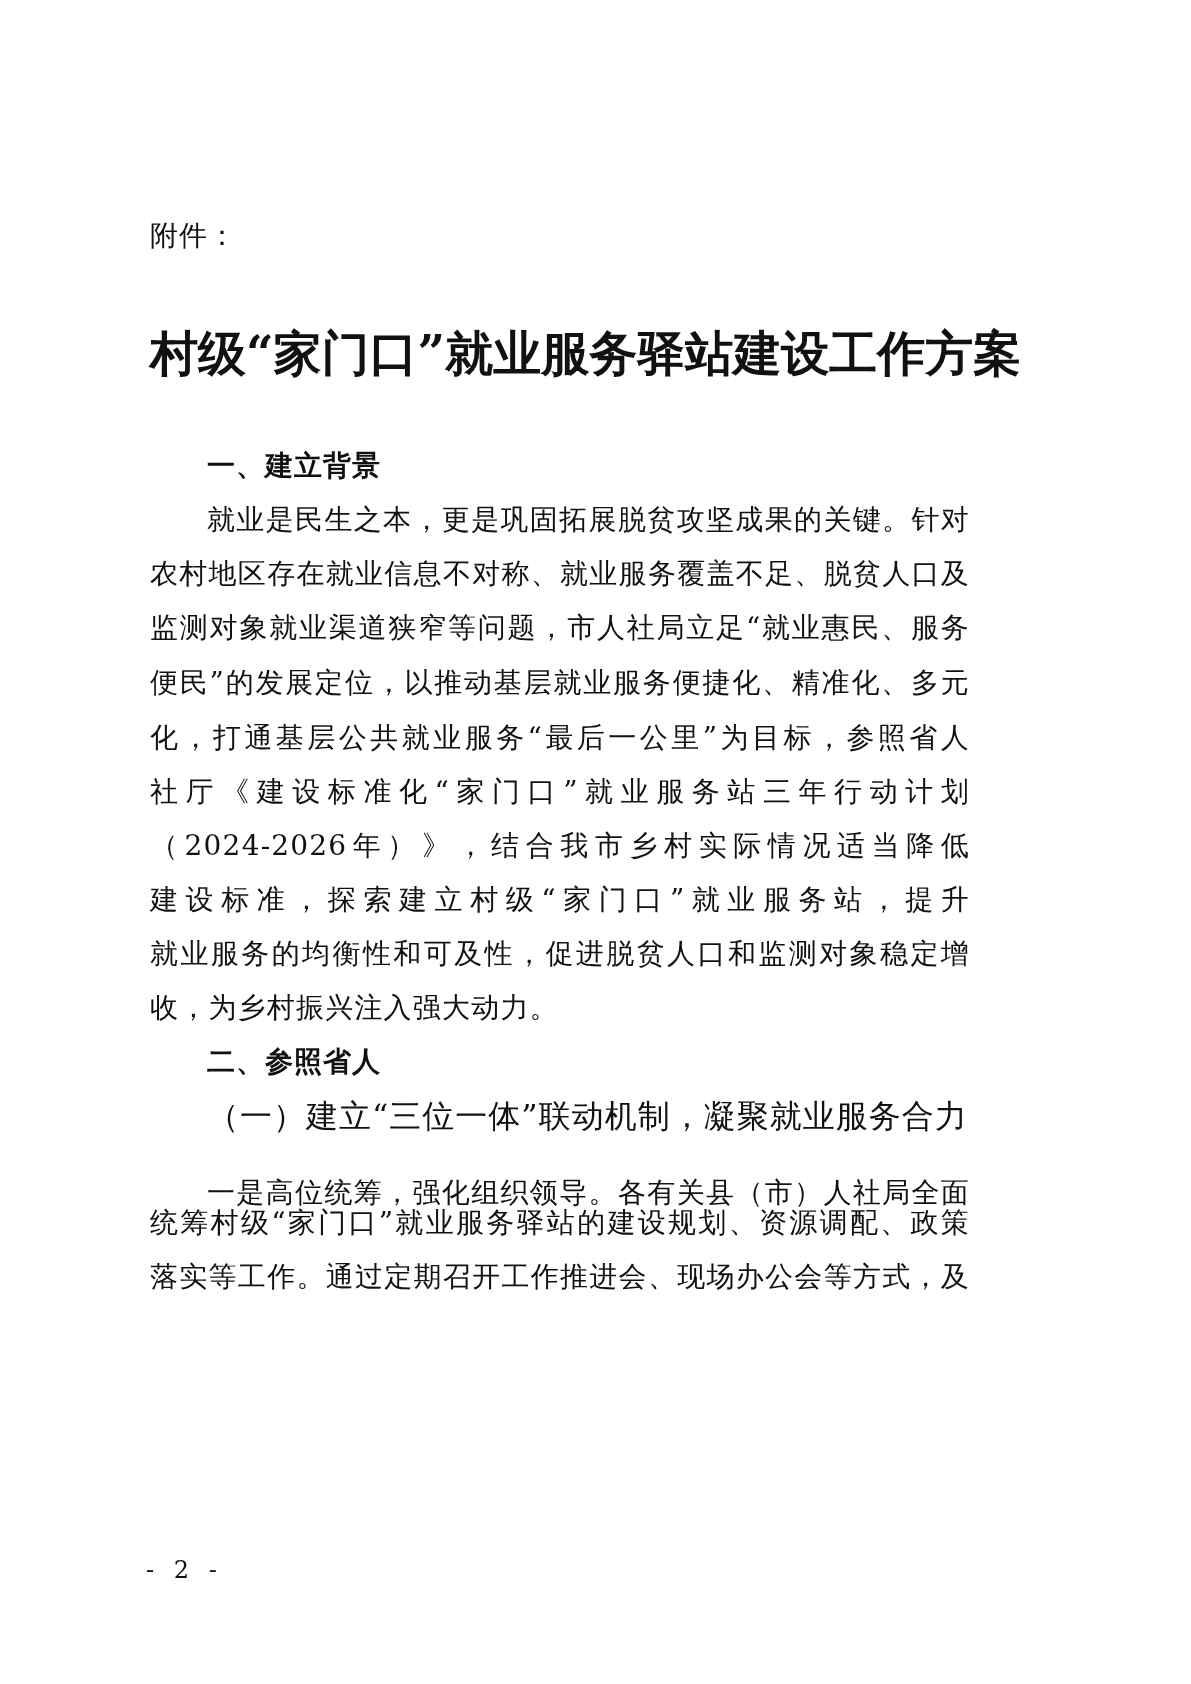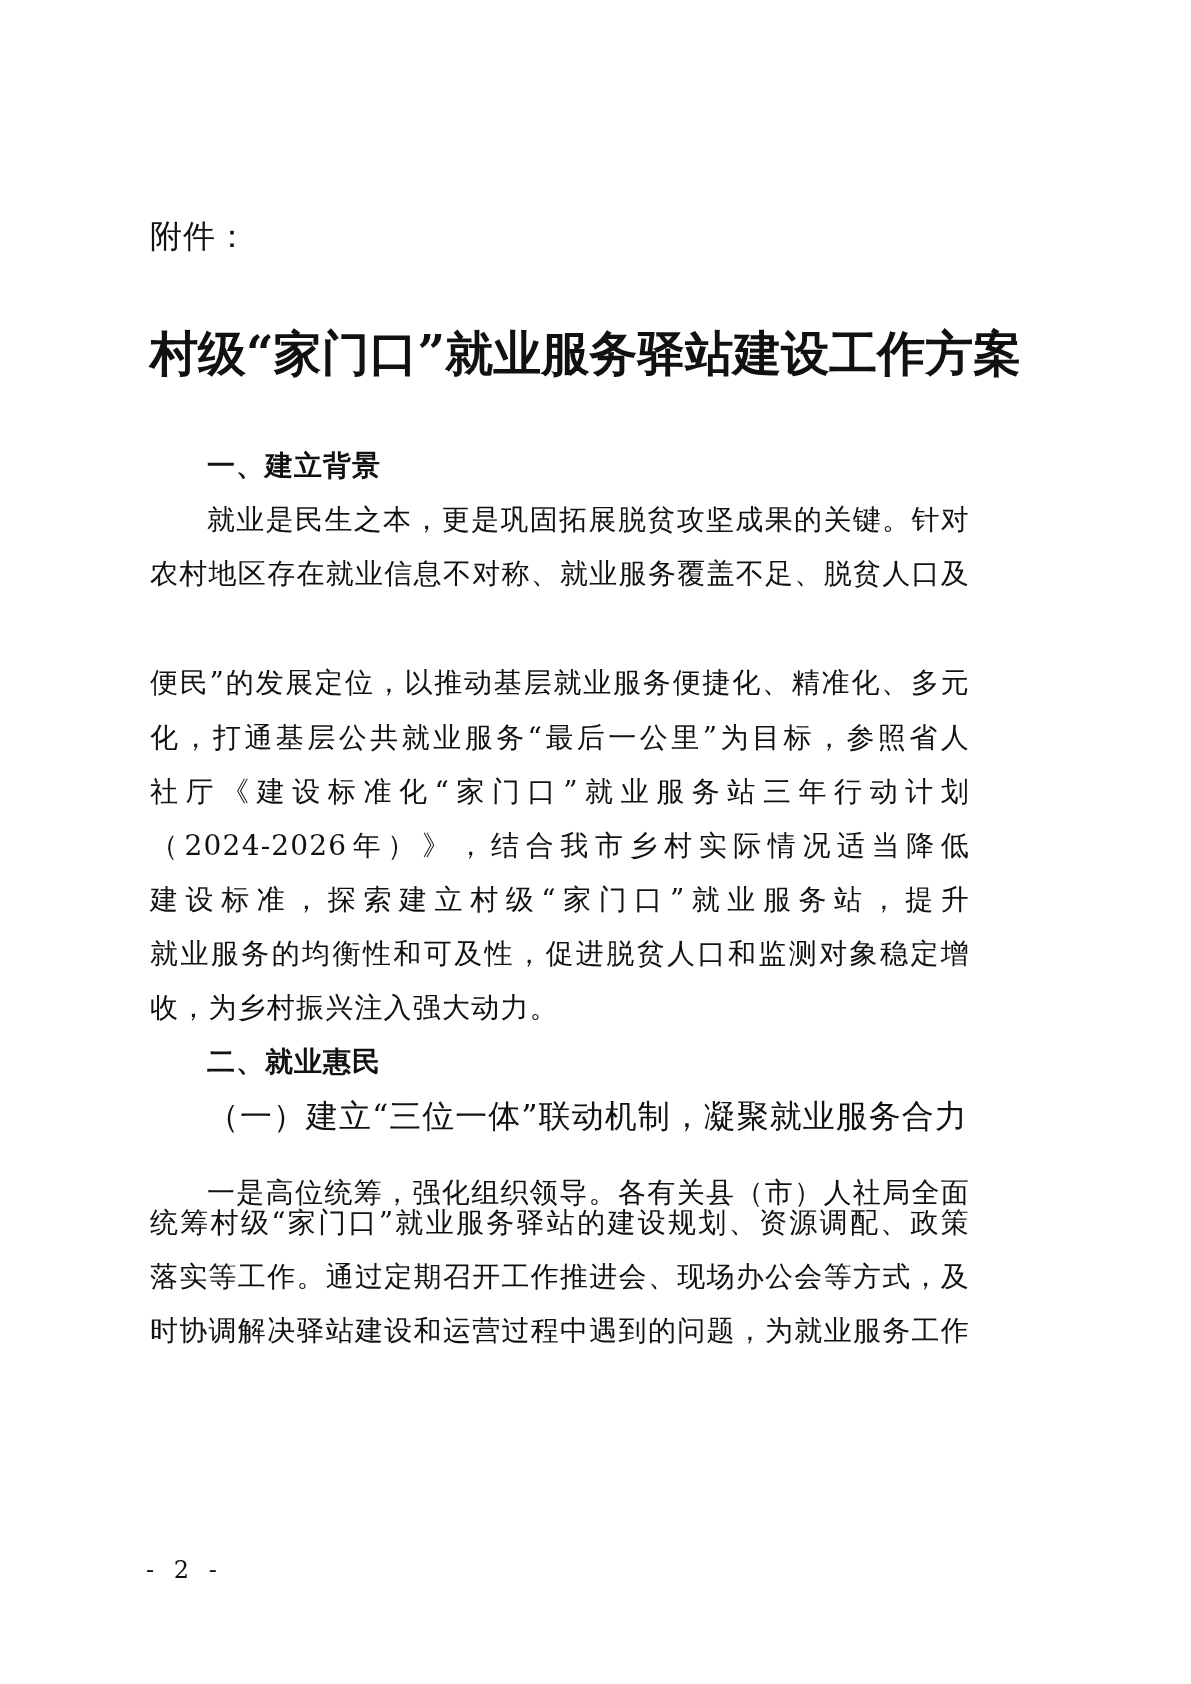--- a/index.html
+++ b/index.html
@@ -34,21 +34,21 @@
       text-align-last: justify;
     }
     .line.last {
       text-align-last: left;
     }
     .attachment {
       position: absolute;
       left: 150px;
       top: 218px;
       font-family: "DejaVu Sans", "Liberation Sans", sans-serif;
-      font-size: 32px;
+      font-size: 28px;
       line-height: 36px;
       letter-spacing: 1px;
     }
     .doc-title {
       position: absolute;
       left: 150px;
       width: 820px;
       top: 330px;
       text-align: center;
       font-family: "DejaVu Serif", "Liberation Serif", serif;
@@ -97,32 +97,32 @@
 <div class="page">
 
   <div class="attachment">附件：</div>
 
   <div class="doc-title">村级“家门口”就业服务驿站建设工作方案</div>
 
   <div class="heading" style="top:448px;">一、建立背景</div>
 
   <div class="line indent" style="top:502px;">就业是民生之本，更是巩固拓展脱贫攻坚成果的关键。针对</div>
   <div class="line" style="top:556px;">农村地区存在就业信息不对称、就业服务覆盖不足、脱贫人口及</div>
+  <div class="line" style="top:610px;">监测对象就业渠道狭窄等问题，市人社局立足“就业惠民、服务</div>
   <div class="line" style="top:665px;">便民”的发展定位，以推动基层就业服务便捷化、精准化、多元</div>
   <div class="line" style="top:720px;">化，打通基层公共就业服务“最后一公里”为目标，参照省人</div>
   <div class="line" style="top:774px;">社厅《建设标准化“家门口”就业服务站三年行动计划</div>
   <div class="line" style="top:828px;">（2024-2026年）》，结合我市乡村实际情况适当降低</div>
   <div class="line" style="top:882px;">建设标准，探索建立村级“家门口”就业服务站，提升</div>
   <div class="line" style="top:936px;">就业服务的均衡性和可及性，促进脱贫人口和监测对象稳定增</div>
   <div class="line last" style="top:990px;">收，为乡村振兴注入强大动力。</div>
 
-  <div class="heading" style="top:1044px;">二、就业惠民</div>
+  <div class="heading" style="top:1044px;">二、参照省人</div>
 
   <div class="subheading" style="top:1098px;">（一）建立“三位一体”联动机制，凝聚就业服务合力</div>
 
   <div class="line indent" style="top:1151px;margin-top:24px;">一是高位统筹，强化组织领导。各有关县（市）人社局全面</div>
   <div class="line" style="top:1205px;">统筹村级“家门口”就业服务驿站的建设规划、资源调配、政策</div>
   <div class="line" style="top:1259px;">落实等工作。通过定期召开工作推进会、现场办公会等方式，及</div>
-  <div class="line" style="top:1313px;">时协调解决驿站建设和运营过程中遇到的问题，为就业服务工作</div>
 
   <div class="page-number">- 2 -</div>
 
 </div>
 
 </body></html>

